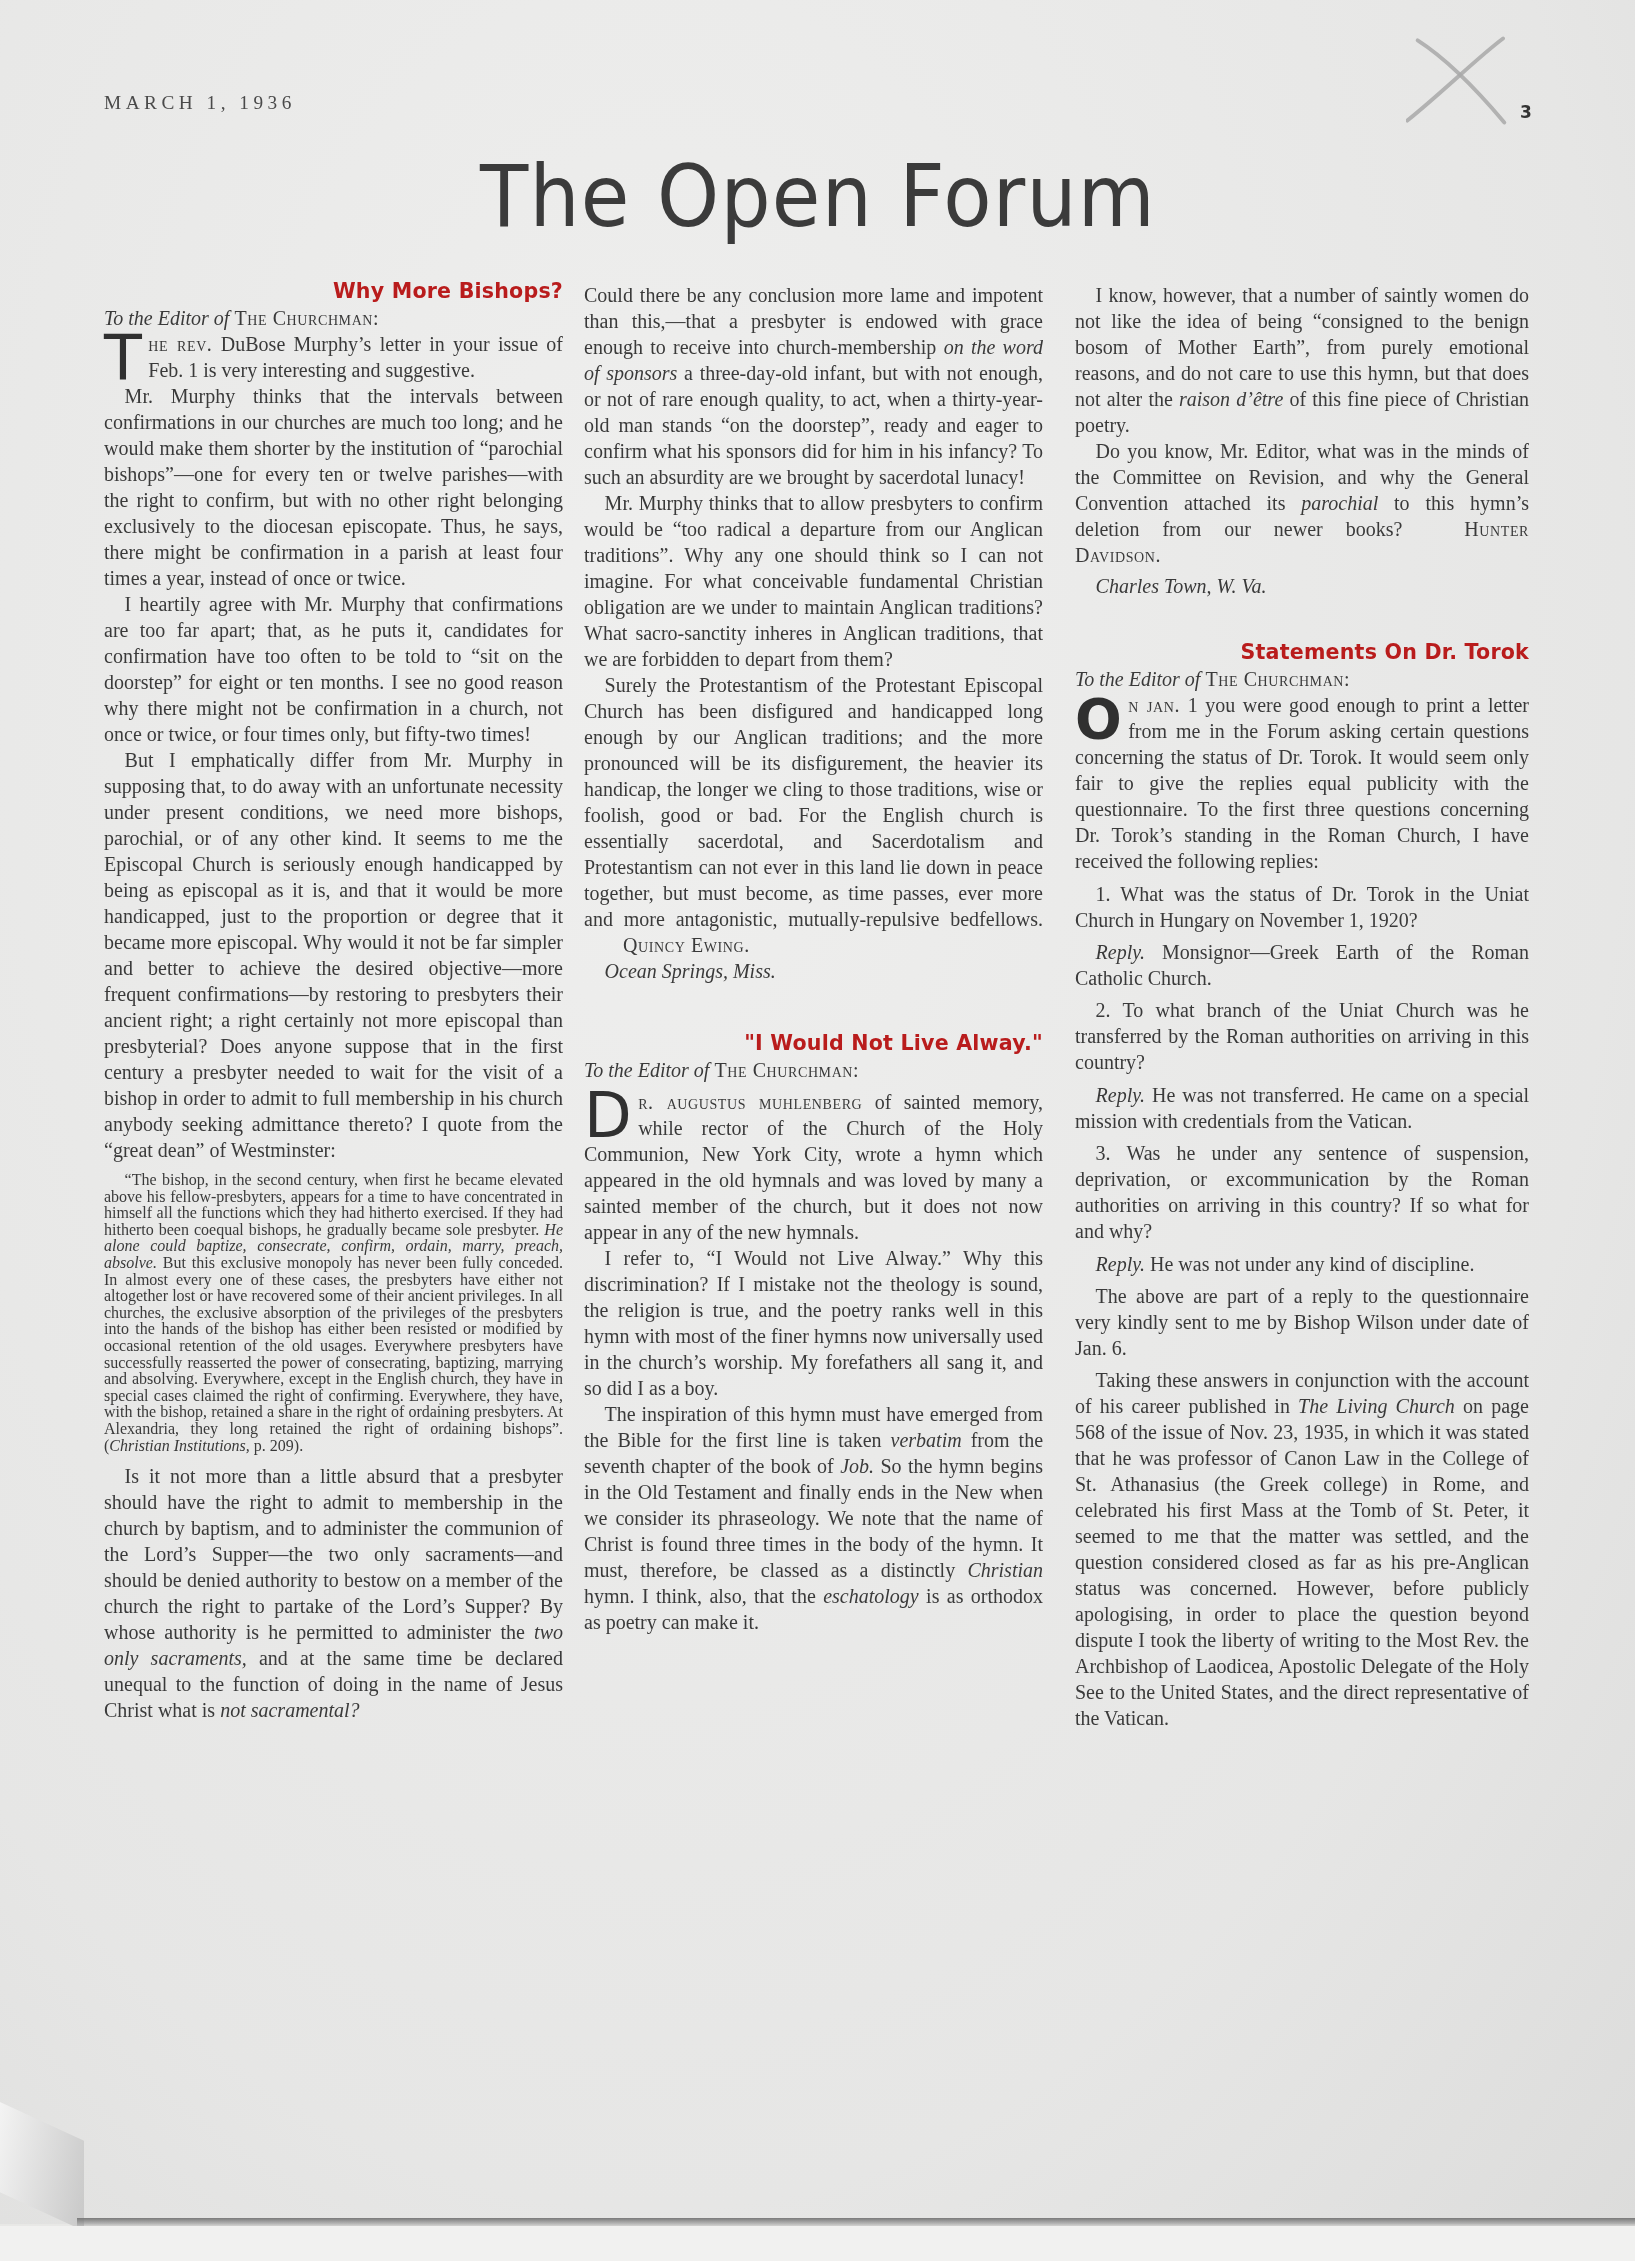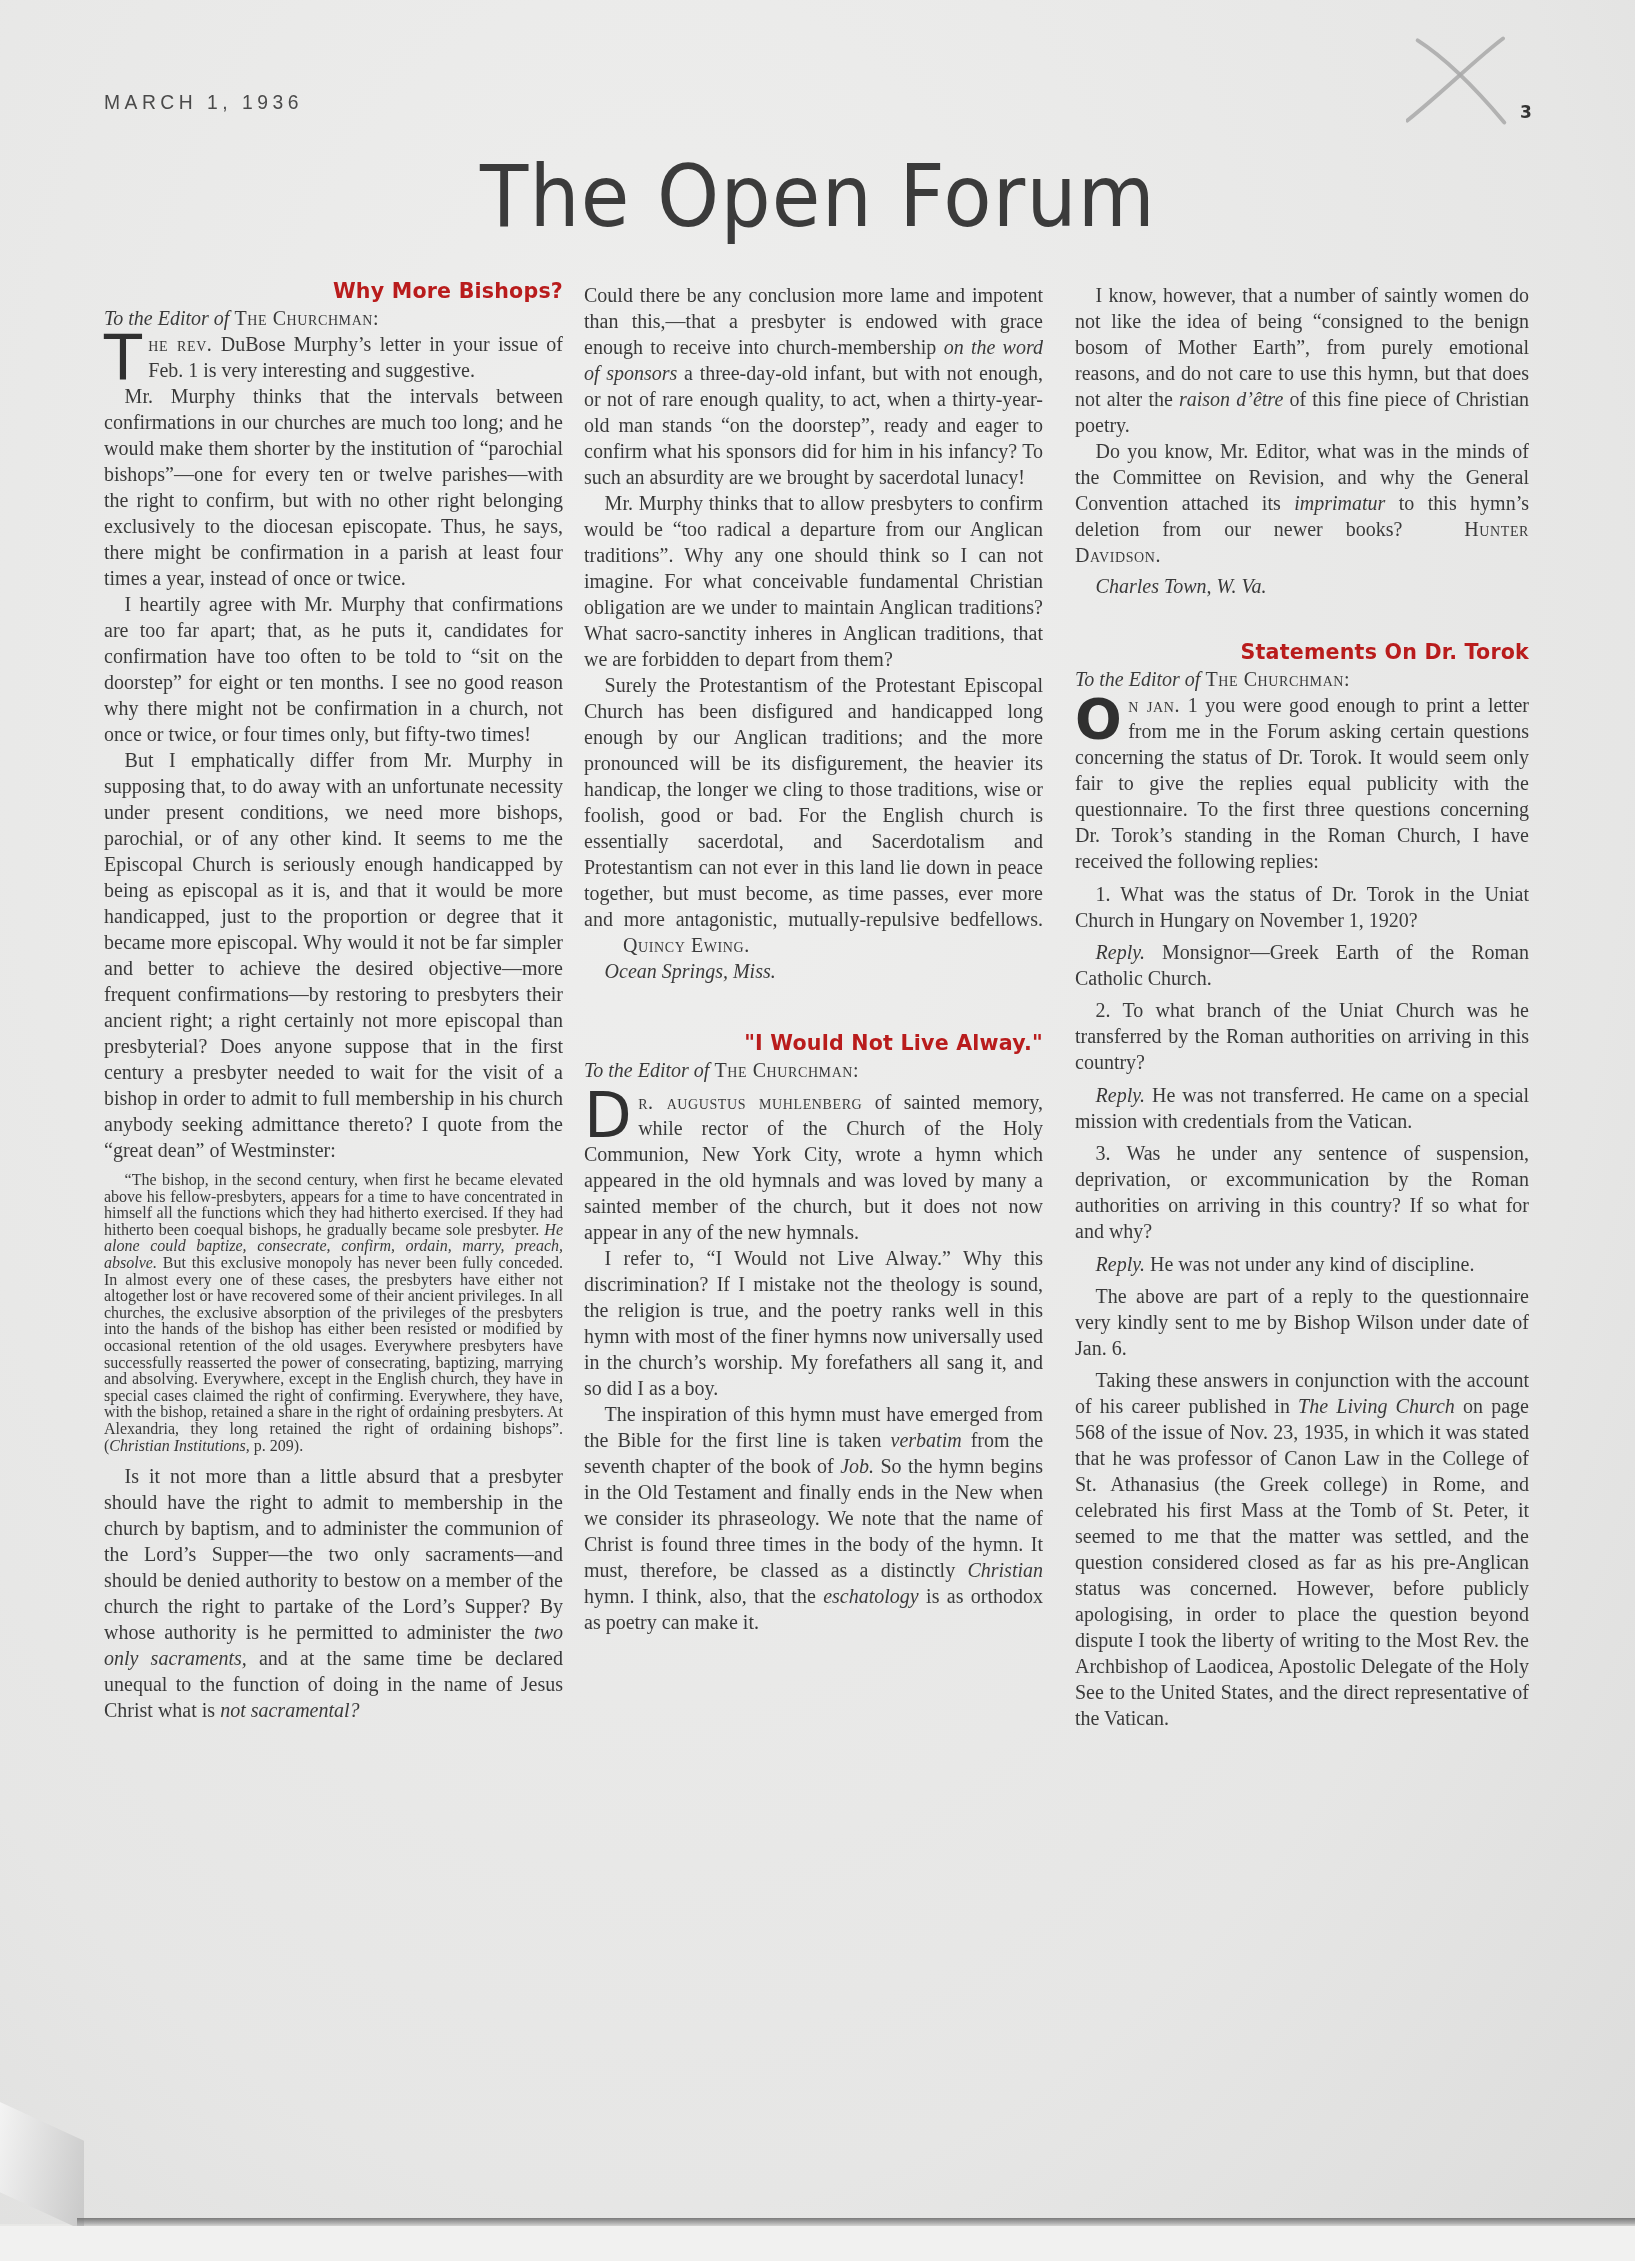--- a/index.html
+++ b/index.html
@@ -20,21 +20,21 @@
   }
   .below { position:absolute; left:0; top:2226px; width:1636px; height:35px; background:#f1f1f0; }
   .corner-fold {
     position:absolute; left:0; top:2102px; width:84px; height:129px;
     background:linear-gradient(100deg, #fbfbfb 0%, #d6d6d6 60%, #bdbdbd 100%);
     clip-path: polygon(0 0, 100% 30%, 100% 100%, 0 70%);
     opacity:.7;
   }
   .dateline {
     position:absolute; left:104px; top:92px;
-    font-family:Liberation Sans, sans-serif;
+    font-family:Liberation Serif, serif;
     font-size:19.3px; letter-spacing:4.5px; color:#4a4a4a; font-weight:300;
   }
   .pagenum {
     position:absolute; left:1520px; top:102px;
     font-family:"DejaVu Sans",sans-serif; font-size:17px; color:#333; font-weight:bold;
   }
   .pencil-x { position:absolute; left:1406px; top:32px; width:110px; height:97px; }
   .title {
     position:absolute; left:0; width:1636px; top:147px; text-align:center;
     font-family:"DejaVu Sans","Liberation Sans",sans-serif;
@@ -109,21 +109,21 @@
   <p class="salute"><span>To the Editor of</span> <span class="sc">The Churchman:</span></p>
   <div class="gap-s"></div>
   <p class="noindent"><span class="dropcap">D</span><span class="sc">r. augustus muhlenberg</span> <span>of sainted memory, while rector of the Church of the Holy Communion, New York City, wrote a hymn which appeared in the old hymnals and was loved by many a sainted member of the church, but it does not now appear in any of the new hymnals.</span></p>
   <p>I refer to, “I Would not Live Alway.” Why this discrimination? If I mistake not the theology is sound, the religion is true, and the poetry ranks well in this hymn with most of the finer hymns now universally used in the church’s worship. My forefathers all sang it, and so did I as a boy.</p>
   <p><span>The inspiration of this hymn must have emerged from the Bible for the first line is taken</span> <em>verbatim</em> <span>from the seventh chapter of the book of</span> <em>Job.</em> <span>So the hymn begins in the Old Testament and finally ends in the New when we consider its phraseology. We note that the name of Christ is found three times in the body of the hymn. It must, therefore, be classed as a distinctly</span> <em>Christian</em> <span>hymn. I think, also, that the</span> <em>eschatology</em> <span>is as orthodox as poetry can make it.</span></p>
 </div>
 
 <div class="col col3">
   <div id="col3-cont"></div>
   <p><span>I know, however, that a number of saintly women do not like the idea of being “consigned to the benign bosom of Mother Earth”, from purely emotional reasons, and do not care to use this hymn, but that does not alter the</span> <em>raison d’être</em> <span>of this fine piece of Christian poetry.</span></p>
-  <p><span>Do you know, Mr. Editor, what was in the minds of the Committee on Revision, and why the General Convention attached its</span> <em>imprimatur</em> <span>to this hymn’s deletion from our newer books?</span> <span class="sc" style="margin-left:39px">Hunter Davidson.</span></p>
+  <p><span>Do you know, Mr. Editor, what was in the minds of the Committee on Revision, and why the General Convention attached its</span> <em>parochial</em> <span>to this hymn’s deletion from our newer books?</span> <span class="sc" style="margin-left:39px">Hunter Davidson.</span></p>
   <p class="place" style="margin-top:5.2px">Charles Town, W. Va.</p>
   <div class="gap" style="height:39px"></div>
   <h2 class="head">Statements On Dr. Torok</h2>
   <p class="salute"><span>To the Editor of</span> <span class="sc">The Churchman:</span></p>
   <p class="noindent"><span class="dropcap o">O</span><span class="sc">n jan.</span> <span>1 you were good enough to print a letter from me in the Forum asking certain questions concerning the status of Dr. Torok. It would seem only fair to give the replies equal publicity with the questionnaire. To the first three questions concerning Dr. Torok’s standing in the Roman Church, I have received the following replies:</span></p>
   <p class="qitem">1. What was the status of Dr. Torok in the Uniat Church in Hungary on November 1, 1920?</p>
   <p class="qitem"><em>Reply.</em> <span>Monsignor—Greek Earth of the Roman Catholic Church.</span></p>
   <p class="qitem">2. To what branch of the Uniat Church was he transferred by the Roman authorities on arriving in this country?</p>
   <p class="qitem"><em>Reply.</em> <span>He was not transferred. He came on a special mission with credentials from the Vatican.</span></p>
   <p class="qitem">3. Was he under any sentence of suspension, deprivation, or excommunication by the Roman authorities on arriving in this country? If so what for and why?</p>

